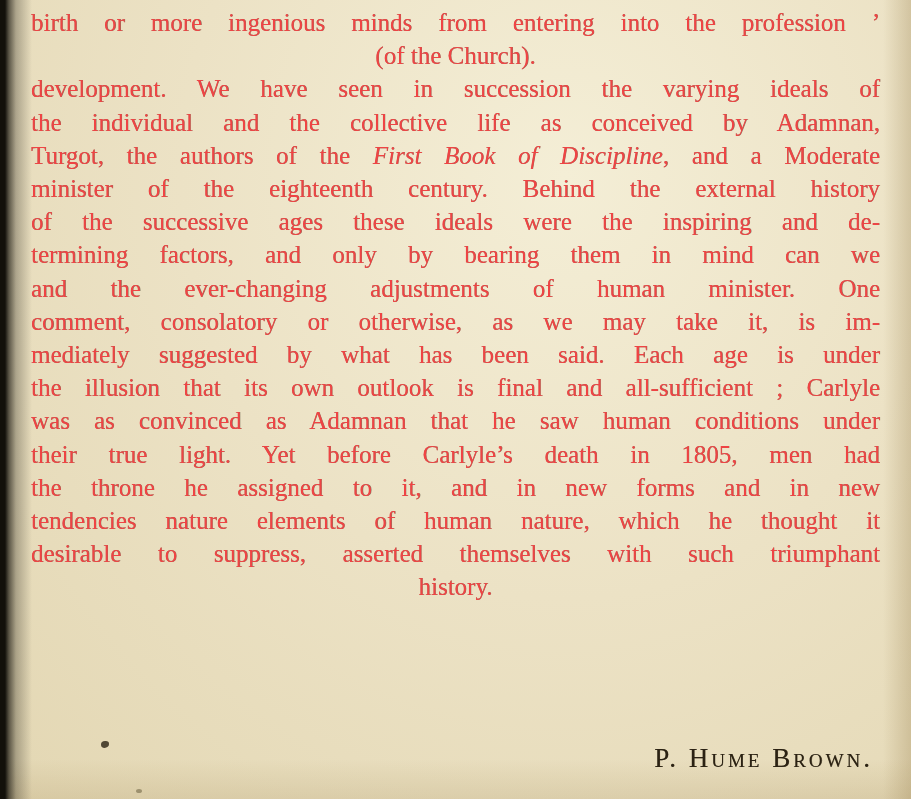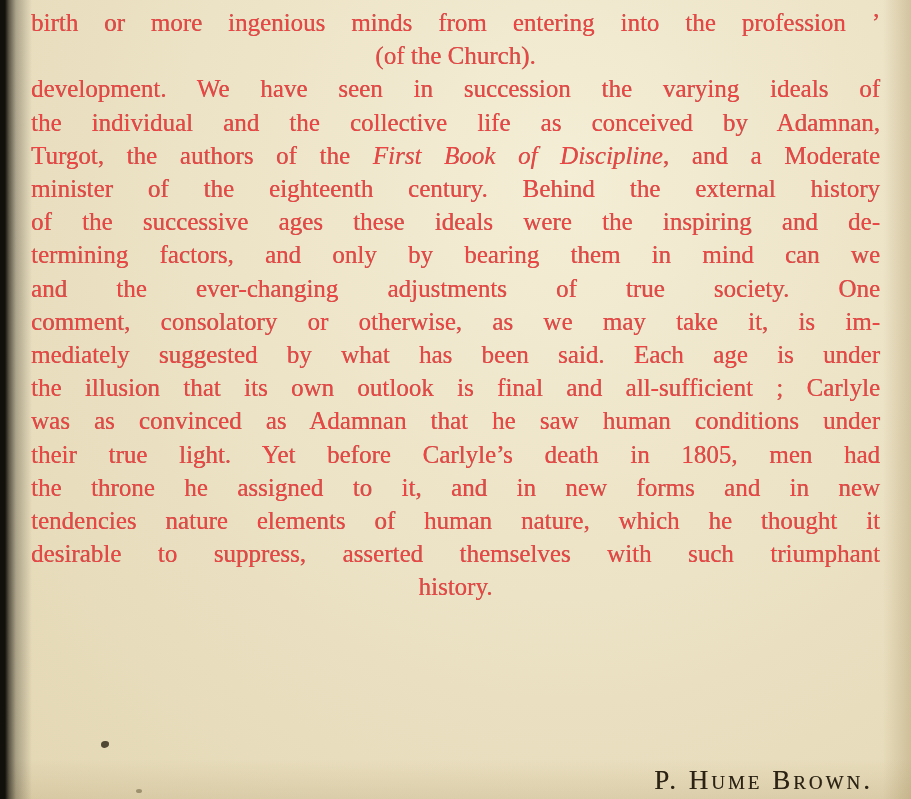--- a/index.html
+++ b/index.html
@@ -16,21 +16,21 @@
     font-family: "Liberation Serif", serif;
     font-size: 25px; line-height: 33.2px;
     color: #ef4444;
     text-shadow: 0.3px 0.3px 0.4px rgba(43,34,19,0.55);
   }
   .line { text-align: center; white-space: normal; }
   .line.just { text-align: justify; text-align-last: justify; }
   .line.ind { text-indent: 27px; }
   .it { font-style: italic; }
   .signature {
-    position: absolute; right: 38px; top: 765px;
+    position: absolute; right: 38px; top: 743px;
     font-family: "Liberation Serif", serif;
     font-variant: small-caps;
     font-size: 27px; letter-spacing: 3px;
     color: #2b2213;
     text-shadow: 0.3px 0.3px 0.4px rgba(43,34,19,0.55);
   }
   .speck { position: absolute; }
   .speck.s1 { left: 101px; top: 741px; width: 8px; height: 7px;
     background: #3f3626; border-radius: 50% 40% 55% 45%; opacity: .9; }
   .speck.s2 { left: 136px; top: 789px; width: 6px; height: 4px;
@@ -42,21 +42,21 @@
 <div>
   <div class="content">
       <div class="line just"><span>birth or more ingenious minds from entering into the profession ’</span></div>
       <div class="line"><span>(of the Church).</span></div>
       <div class="line just"><span>development.  We have seen in succession the varying ideals of</span></div>
       <div class="line just"><span>the individual and the collective life as conceived by Adamnan,</span></div>
       <div class="line just"><span>Turgot, the authors of the </span><span class="it">First Book of Discipline</span><span>, and a Moderate</span></div>
       <div class="line just"><span>minister of the eighteenth century.  Behind the external history</span></div>
       <div class="line just"><span>of the successive ages these ideals were the inspiring and de-</span></div>
       <div class="line just"><span>termining factors, and only by bearing them in mind can we</span></div>
-      <div class="line just"><span>and the ever-changing adjustments of true society.  One</span></div>
+      <div class="line just"><span>and the ever-changing adjustments of human minister.  One</span></div>
       <div class="line just"><span>comment, consolatory or otherwise, as we may take it, is im-</span></div>
       <div class="line just"><span>mediately suggested by what has been said.  Each age is under</span></div>
       <div class="line just"><span>the illusion that its own outlook is final and all-sufficient ; Carlyle</span></div>
       <div class="line just"><span>was as convinced as Adamnan that he saw human conditions under</span></div>
       <div class="line just"><span>their true light.  Yet before Carlyle’s death in 1805, men had</span></div>
       <div class="line just"><span>the throne he assigned to it, and in new forms and in new</span></div>
       <div class="line just"><span>tendencies nature elements of human nature, which he thought it</span></div>
       <div class="line just"><span>desirable to suppress, asserted themselves with such triumphant</span></div>
       <div class="line"><span>history.</span></div>
     </div>

